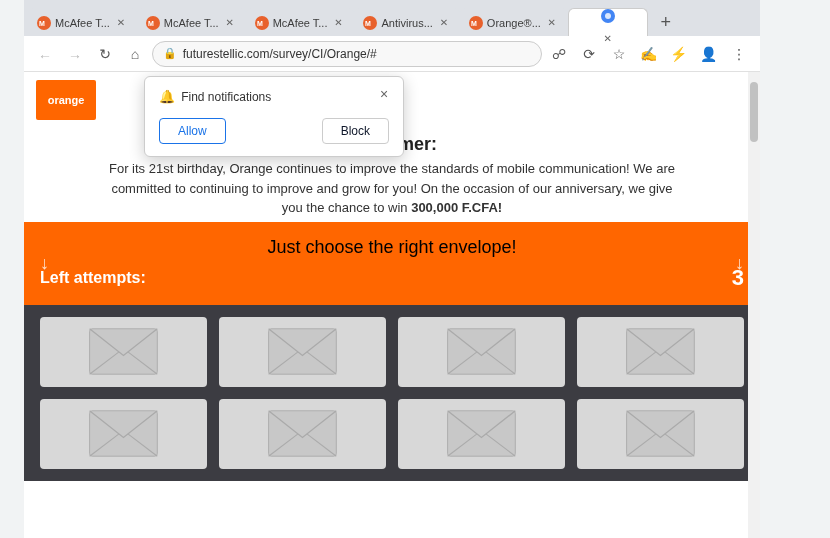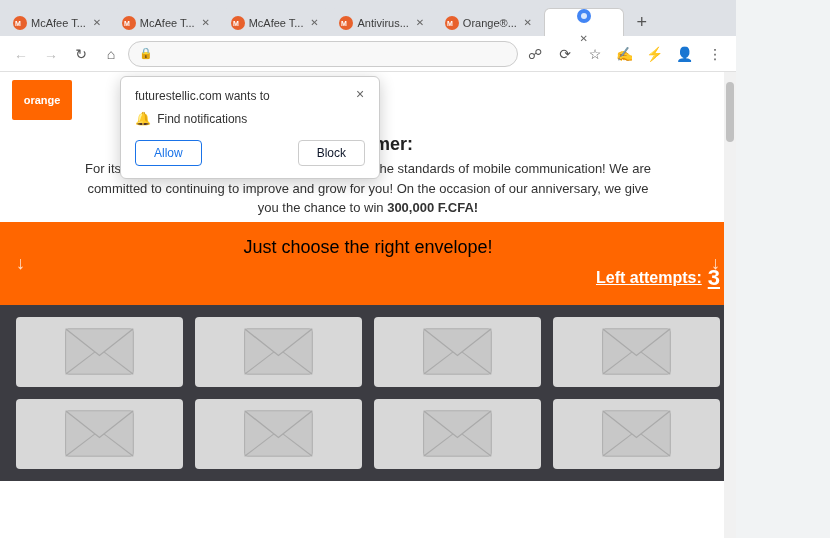--- a/index.html
+++ b/index.html
@@ -1,19 +1,19 @@
 <!DOCTYPE html>
 <html><head>
   <meta charset="utf-8">
   <style>
     * { margin: 0; padding: 0; box-sizing: border-box; }
     body { width: 830px; height: 538px; overflow: hidden; font-family: Arial, sans-serif; background: #f1f3f4; }
 
     
-    .browser-window { width: 736px; height: 538px; display: flex; flex-direction: column; background: #fff; }
+    .browser-window { width: 736px; height: 538px; display: flex; flex-direction: column; background: #fff; margin-left: 24px; }
 
     
     .tab-bar {
       background: #dee1e6;
       height: 36px;
       display: flex;
       align-items: flex-end;
       padding: 0 4px;
       gap: 0;
       position: relative;
@@ -223,23 +223,22 @@
     .game-header-text strong { font-weight: bold; }
     .attempts-row {
       background: #ff6600;
       padding: 4px 0 8px;
       text-align: center;
       font-size: 16px;
       color: #fff;
       font-weight: bold;
       display: flex;
       align-items: center;
-      justify-content: flex-end;
+      justify-content: space-between;
       gap: 6px;
-      text-decoration: underline;
     }
     .attempts-number {
       font-size: 22px;
       font-weight: bold;
     }
     .arrow-left, .arrow-right {
       position: absolute;
       top: 50%;
       transform: translateY(-50%);
       font-size: 18px;
@@ -360,37 +359,37 @@
     <div class="tab-new">+</div>
   </div>
 
   <div class="browser-controls-area">
     <div class="nav-btn disabled">←</div>
     <div class="nav-btn disabled">→</div>
     <div class="nav-btn">↻</div>
     <div class="nav-btn">⌂</div>
     <div class="address-bar">
       <span class="lock-icon">🔒</span>
+      <span class="address-text">futurestellic.com/survey/CI/Orange/#</span>
     </div>
     <div class="toolbar-icons">
       <div class="toolbar-icon">☍</div>
       <div class="toolbar-icon">⟳</div>
       <div class="toolbar-icon">☆</div>
       <div class="toolbar-icon">✍</div>
       <div class="toolbar-icon">⚡</div>
       <div class="toolbar-icon">👤</div>
       <div class="toolbar-icon">⋮</div>
     </div>
   </div>
 
   <div class="page-content">
 
     <div class="notification-popup">
       <div class="popup-close">×</div>
-      <div class="popup-title">futurestellic.com wants to</div>
       <div class="popup-notification-row">
         <span class="popup-bell">🔔</span>
         <span class="popup-show-text">Find notifications</span>
       </div>
       <div class="popup-buttons">
         <button class="popup-btn popup-btn-allow">Allow</button>
         <button class="popup-btn popup-btn-block">Block</button>
       </div>
     </div>
 

